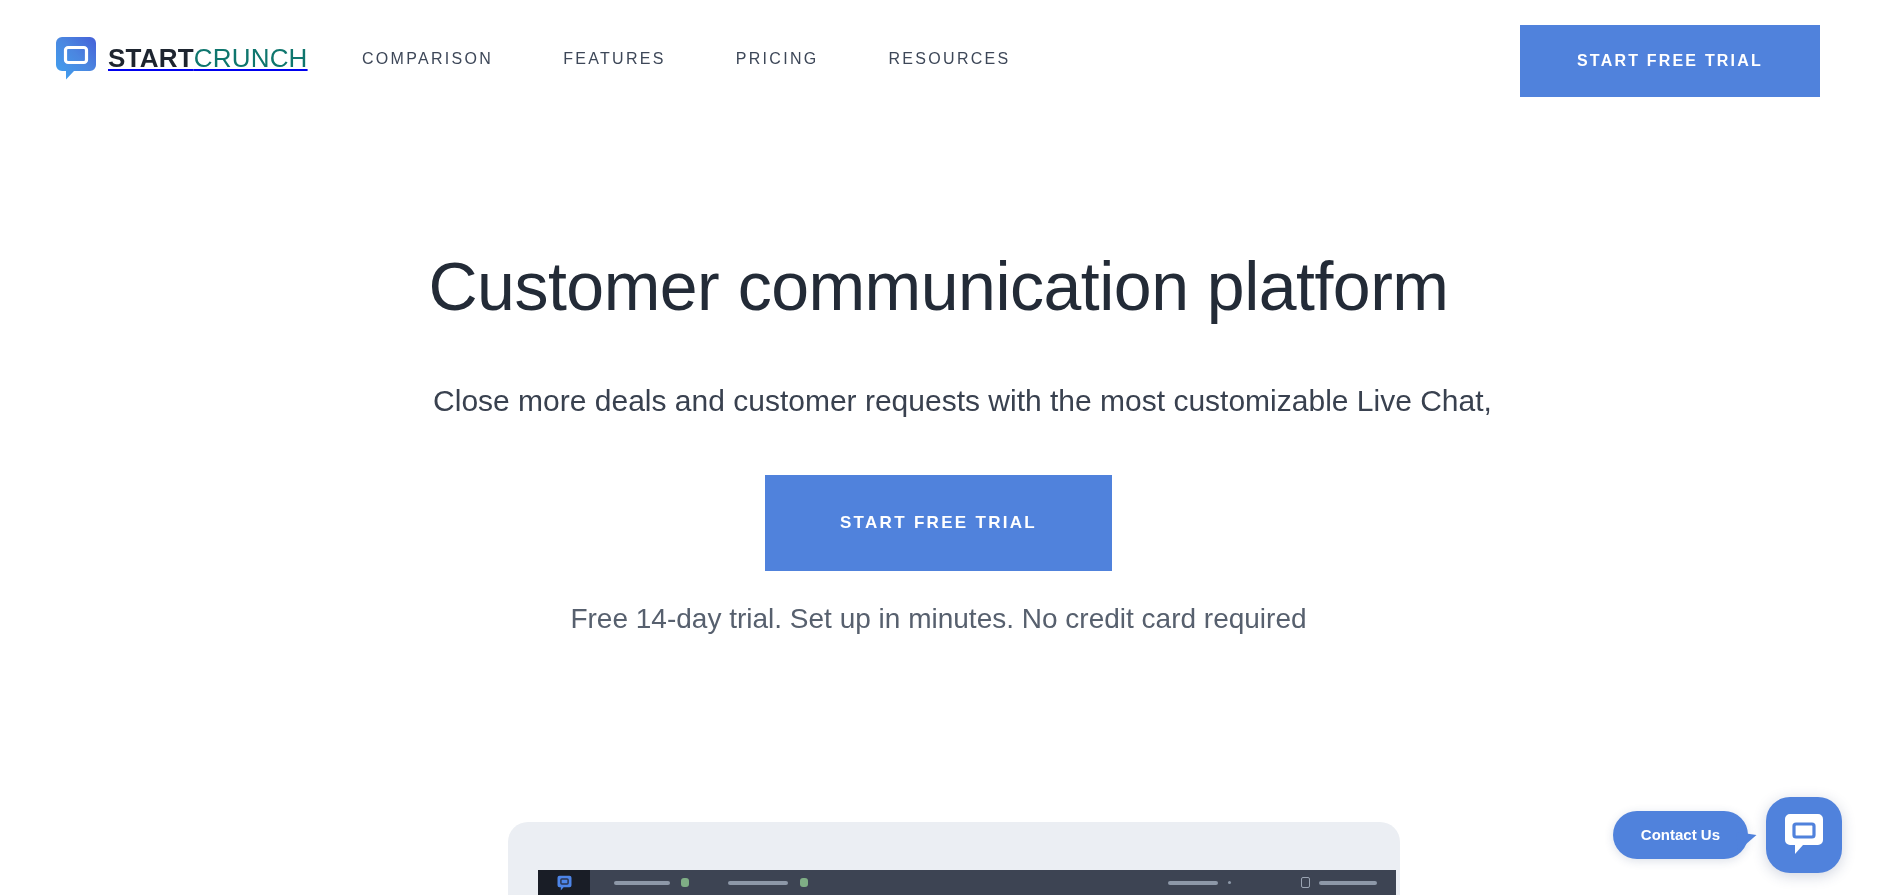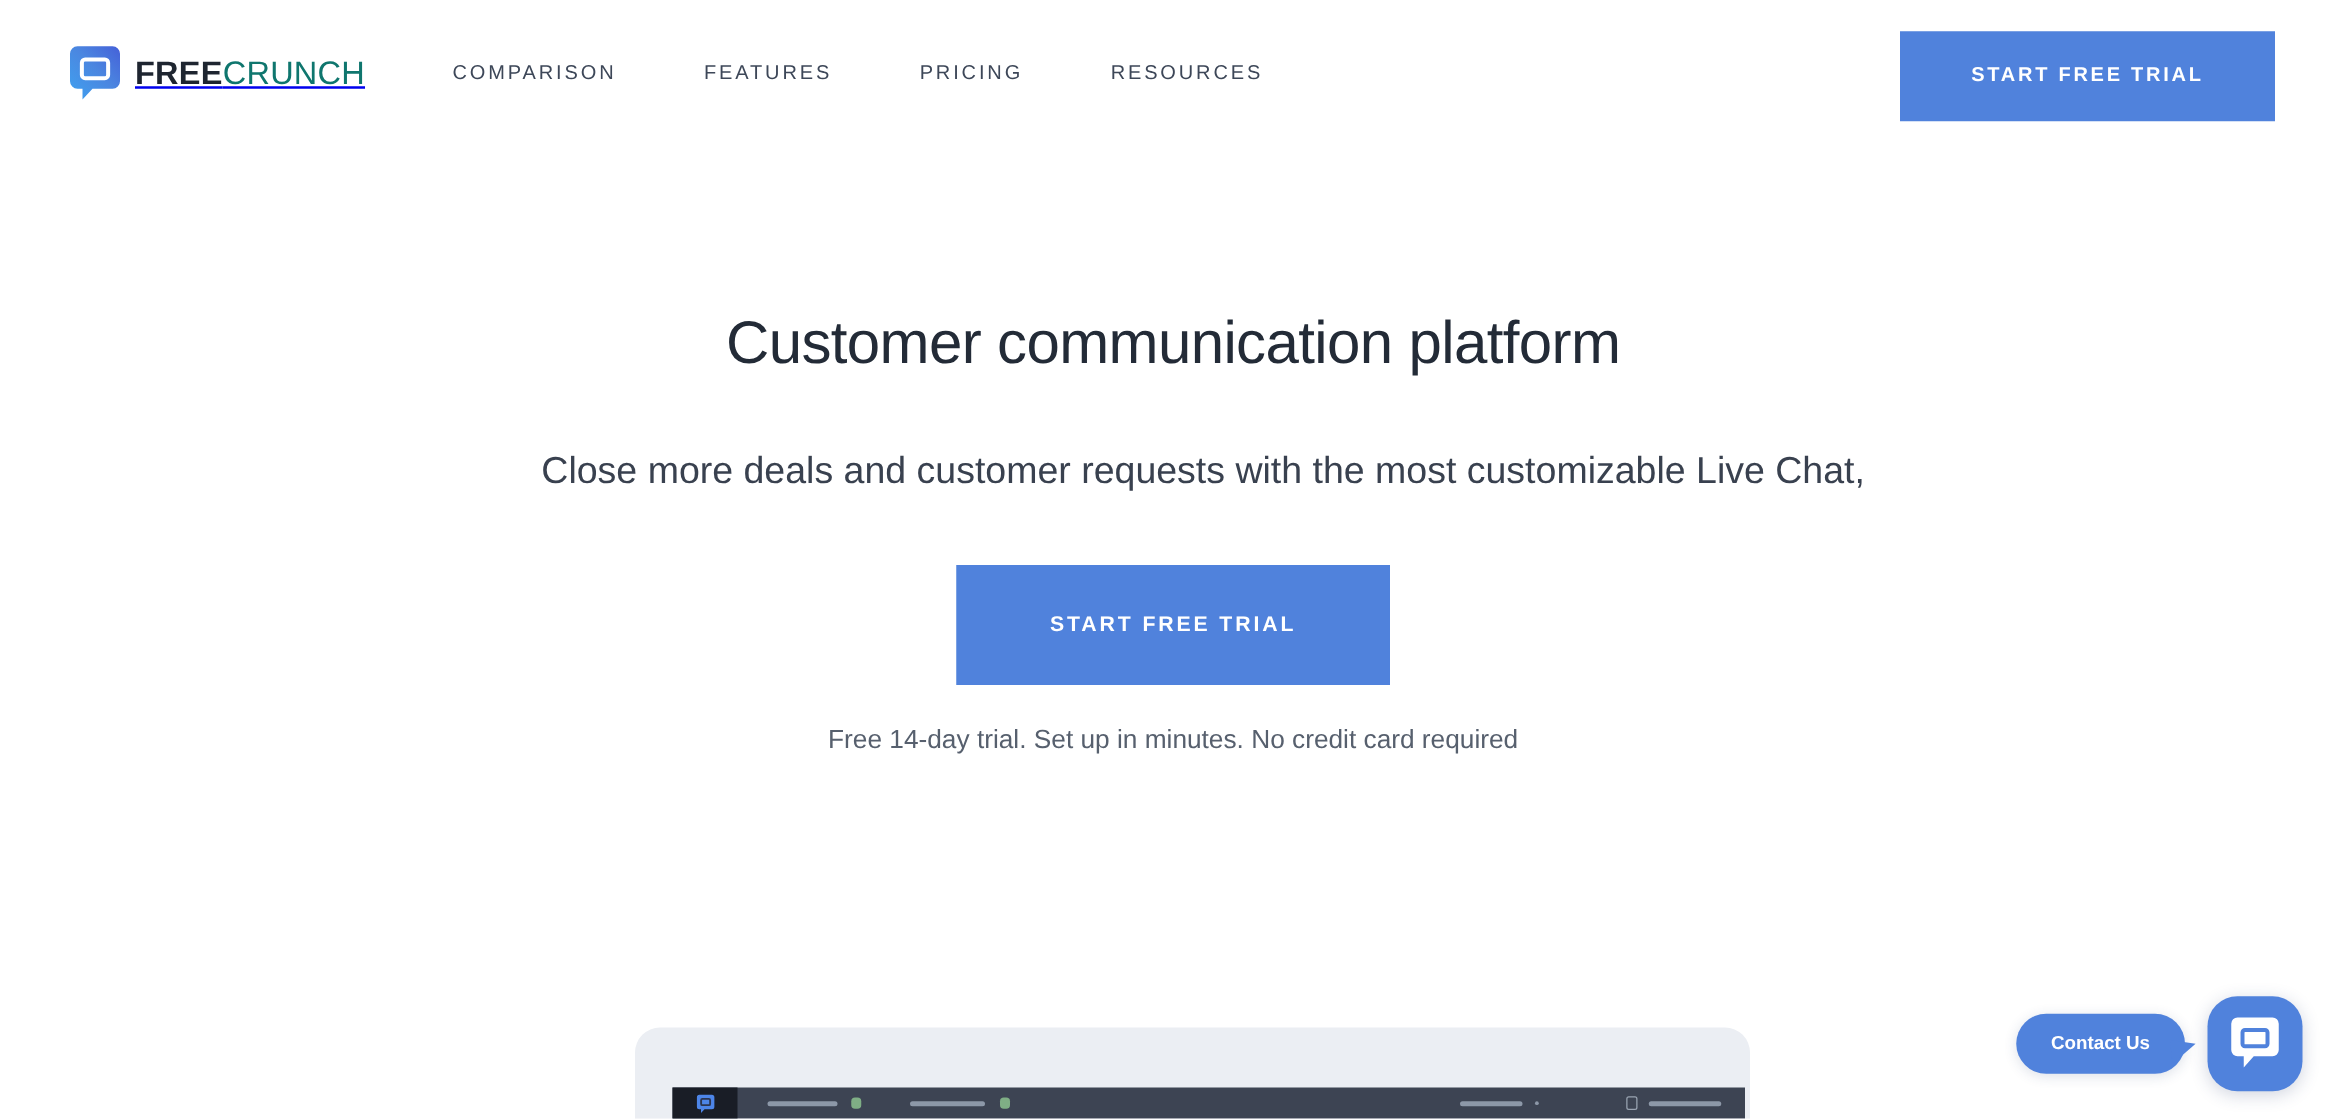--- a/index.html
+++ b/index.html
@@ -114,21 +114,21 @@
   .hero {
     position: absolute;
     top: 122px;
     left: 0;
     width: 1877px;
     text-align: center;
   }
 
   .hero-title {
     margin-top: 125px;
-    font-size: 48px;
+    font-size: 68px;
     line-height: 1.17;
     font-weight: 400;
     color: #232b37;
     letter-spacing: -0.5px;
   }
   .hero-title .line { display: block; }
 
   .hero-sub {
     margin-top: 52px;
     font-size: 30px;
@@ -156,21 +156,21 @@
     letter-spacing: 2.3px;
     text-transform: uppercase;
     cursor: pointer;
     display: flex;
     align-items: center;
     justify-content: center;
   }
 
   .hero-note {
     margin-top: 32px;
-    font-size: 21px;
+    font-size: 28px;
     color: #57606e;
     font-weight: 400;
   }
 
   
   .product-shot {
     position: absolute;
     left: 508px;
     top: 822px;
     width: 892px;
@@ -313,21 +313,21 @@
             <stop offset="0%" stop-color="#3fa2f0"></stop>
             <stop offset="55%" stop-color="#4b86e0"></stop>
             <stop offset="100%" stop-color="#4560d8"></stop>
           </linearGradient>
         </defs>
         <path d="M7 1 H35 A6 6 0 0 1 41 7 V29 A6 6 0 0 1 35 35 H19 L11 43.5 V35 H7 A6 6 0 0 1 1 29 V7 A6 6 0 0 1 7 1 Z" fill="url(#lgA)"></path>
         <rect x="10.5" y="11.5" width="21" height="15" rx="2.6" fill="none" stroke="#ffffff" stroke-width="3.2"></rect>
       </svg>
     </span>
     <span class="logo-wordmark">
-      <span class="wm-bold">FREE</span><span class="wm-light">CRUNCH</span>
+      <span class="wm-bold">START</span><span class="wm-light">CRUNCH</span>
     </span>
   </a>
 
   <nav class="main-nav">
     <a class="nav-link" href="#">COMPARISON</a>
     <a class="nav-link" href="#">FEATURES</a>
     <a class="nav-link" href="#">PRICING</a>
     <a class="nav-link" href="#">RESOURCES</a>
   </nav>
 

